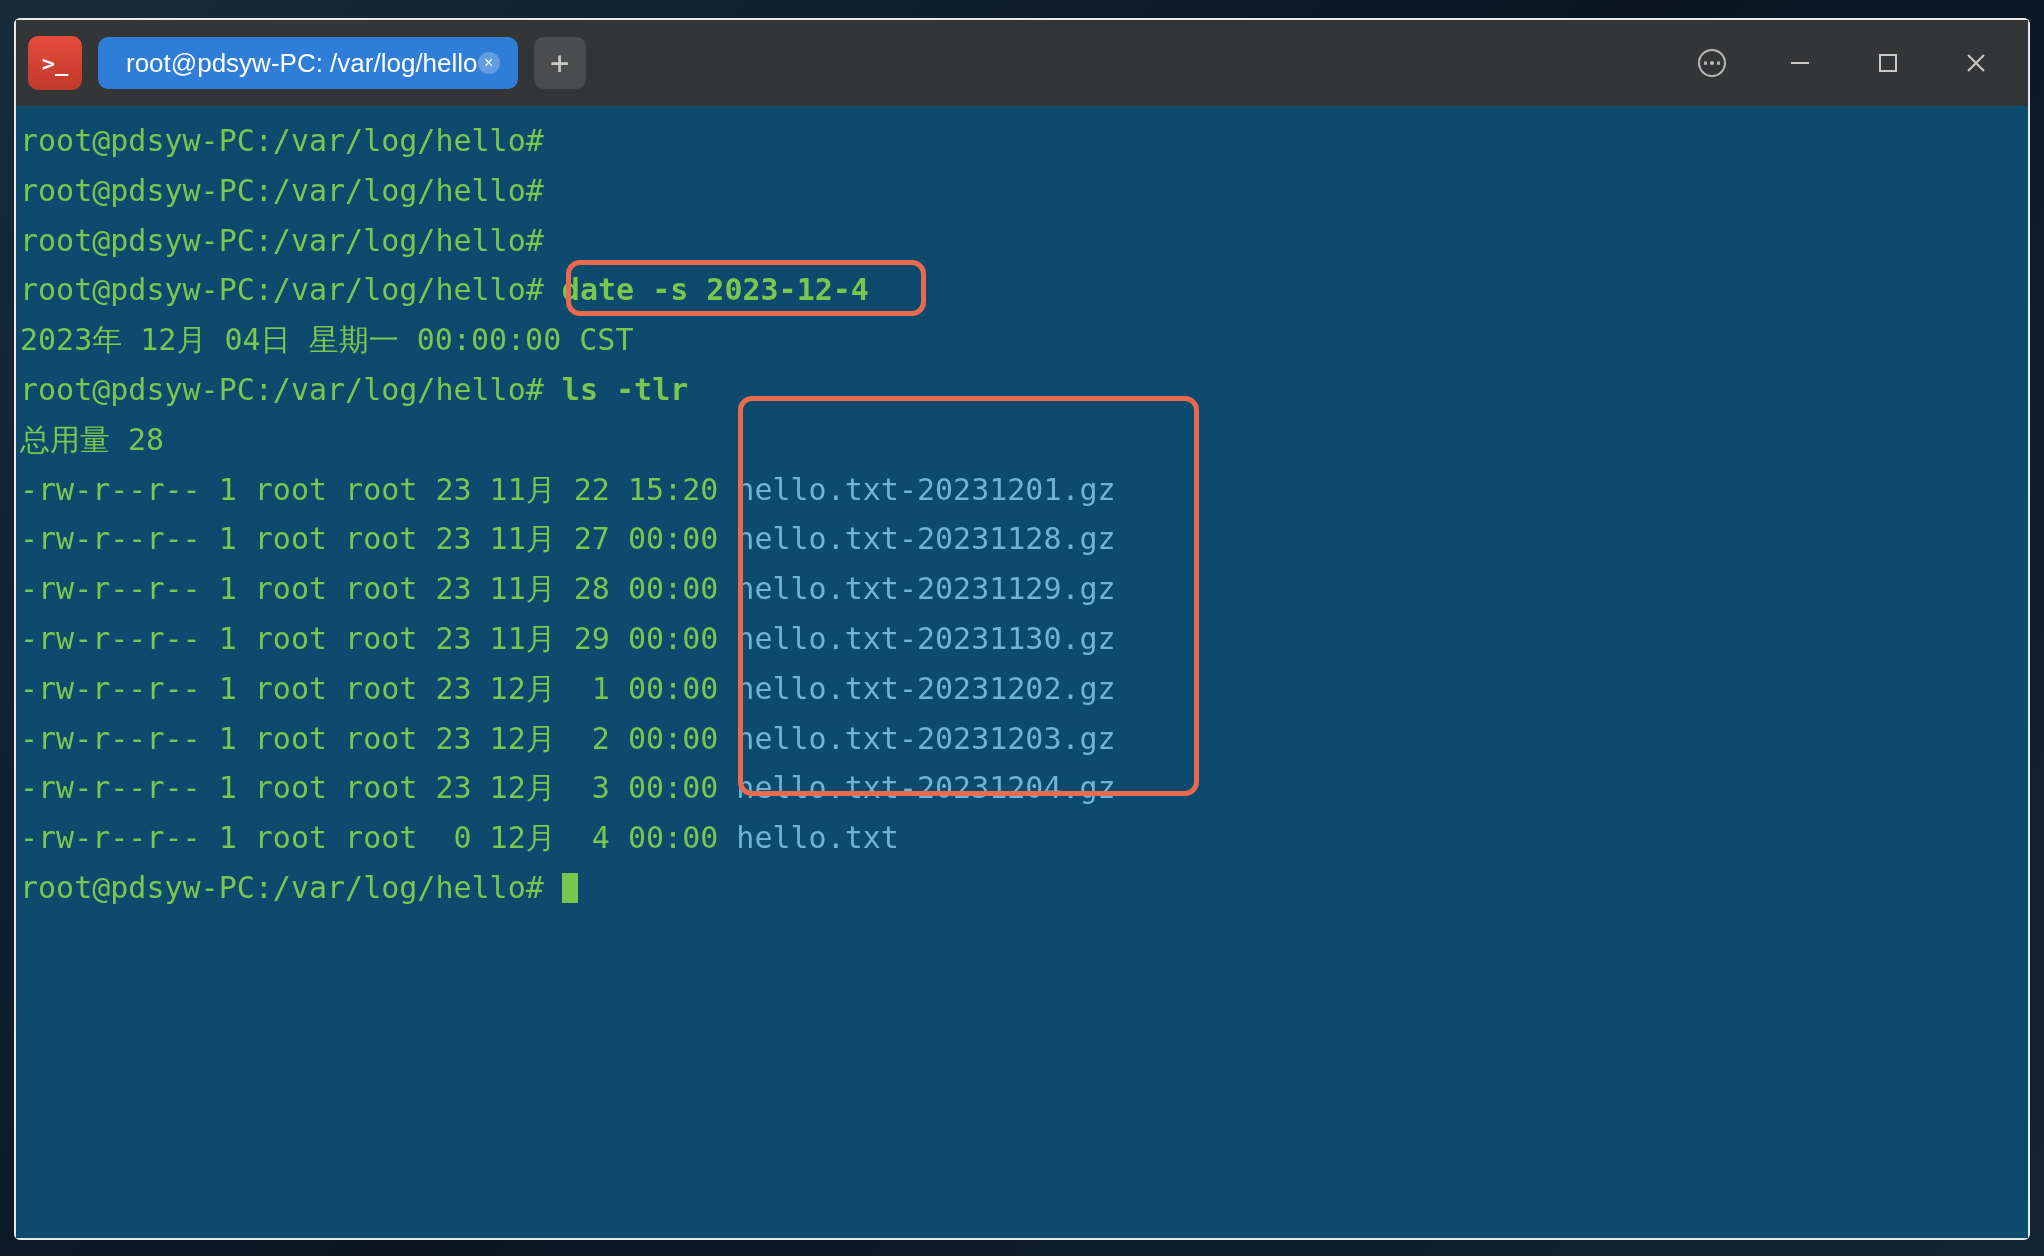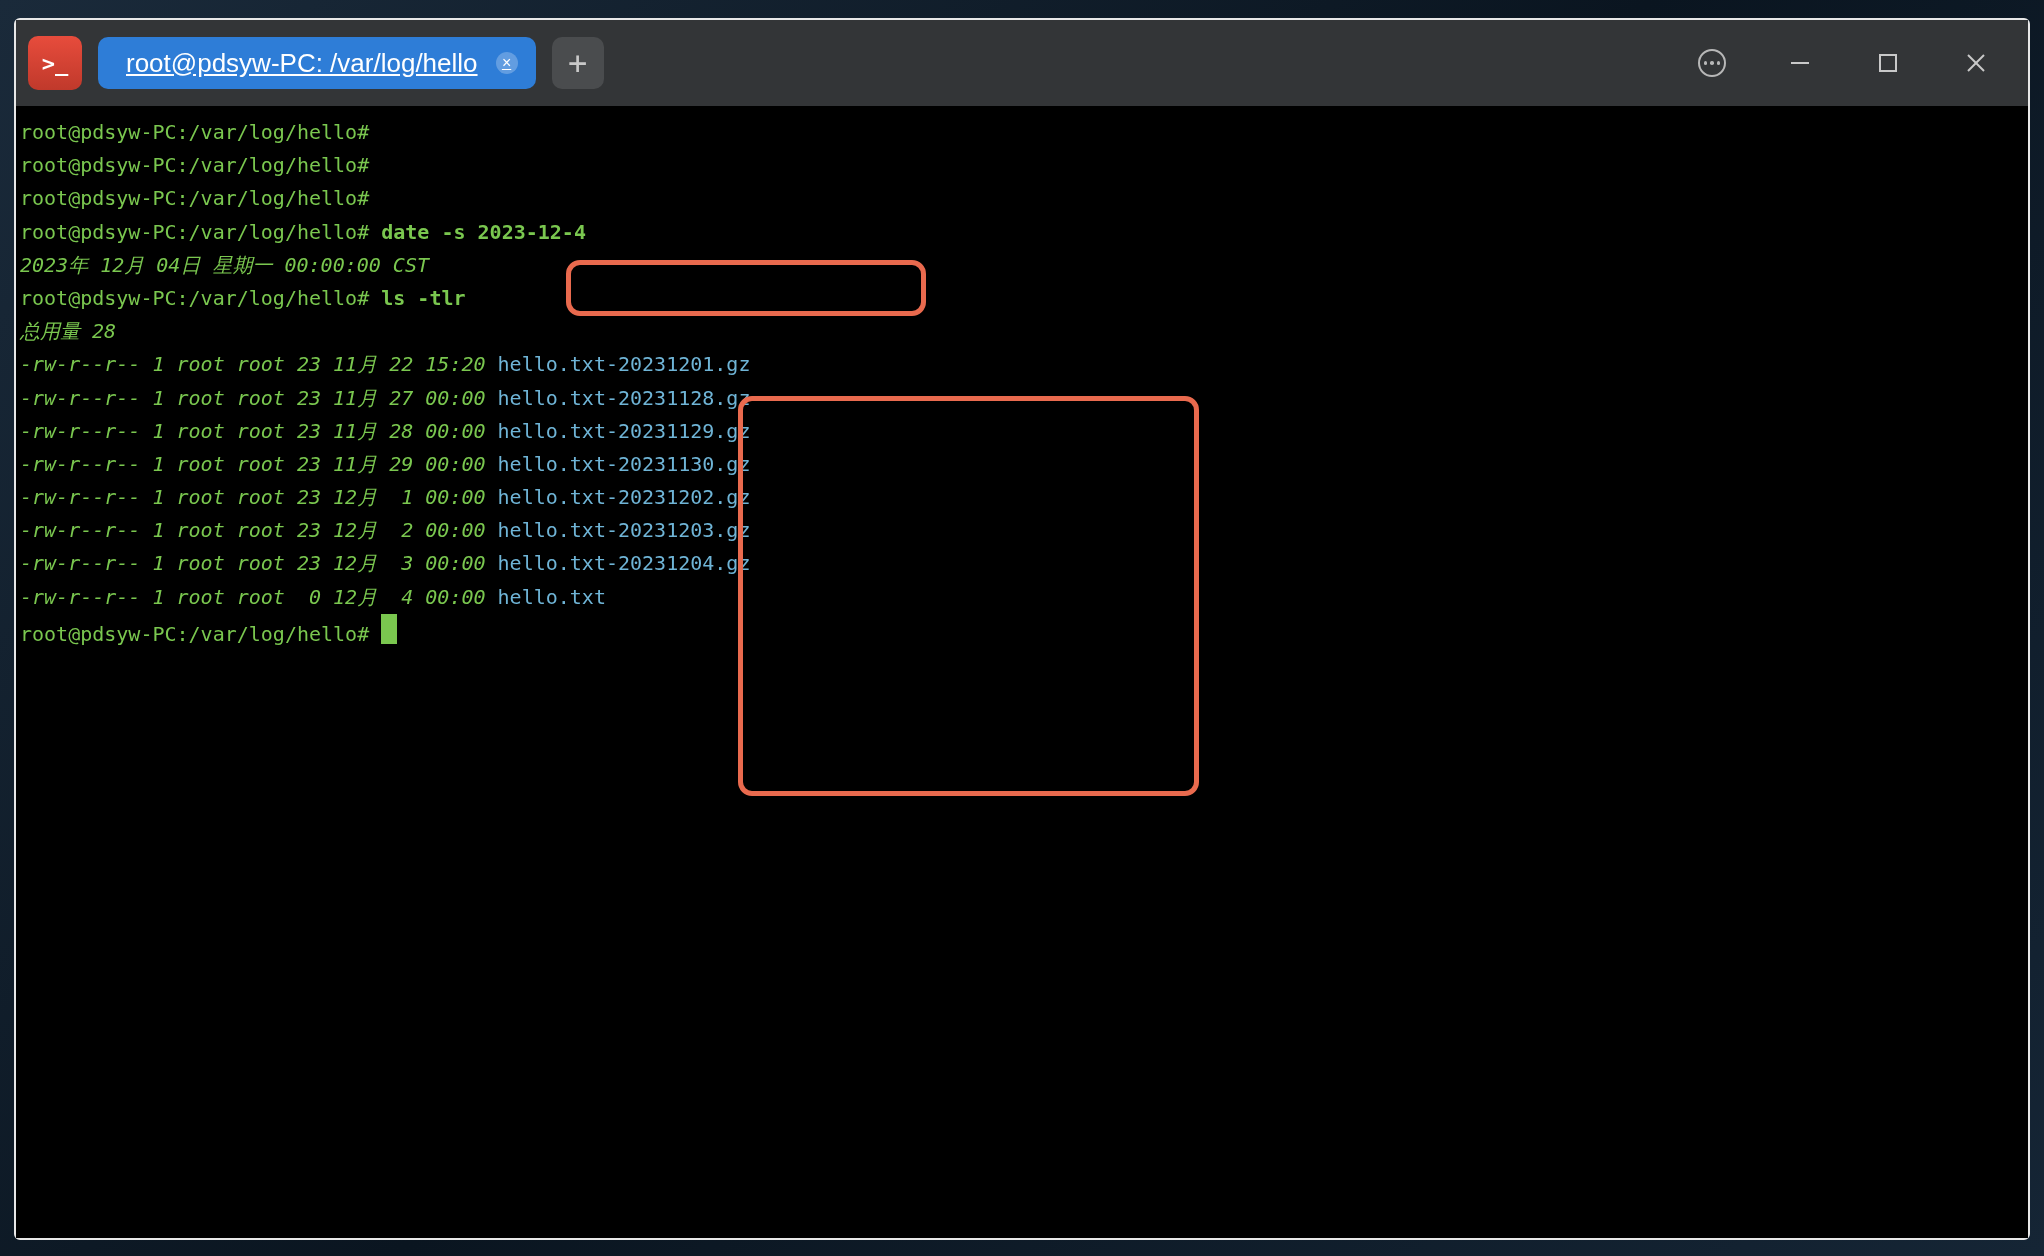--- a/index.html
+++ b/index.html
@@ -44,25 +44,23 @@
     font-size: 22px;
     font-weight: bold;
   }
   .tab {
     height: 52px;
     background: #2e7dd7;
     border-radius: 10px;
     display: flex;
     align-items: center;
     padding: 0 18px 0 28px;
-    gap: 18px;
     color: #fff;
     font-size: 26px;
     font-family: sans-serif;
-    text-decoration: underline;
   }
   .tab-close {
     width: 22px;
     height: 22px;
     border-radius: 50%;
     background: rgba(255,255,255,0.25);
     display: flex;
     align-items: center;
     justify-content: center;
     font-size: 16px;
@@ -108,32 +106,32 @@
     gap: 3px;
   }
   .more-btn span {
     width: 3.5px;
     height: 3.5px;
     background: #b7b7b7;
     border-radius: 50%;
   }
   .terminal-body {
     flex: 1;
-    background: #000000;
+    background: #0c4a6e;
     padding: 10px 4px;
-    font-size: 20px;
+    font-size: 30px;
     line-height: 1.66;
     position: relative;
     overflow: hidden;
     white-space: pre;
     color: #7ac74f;
   }
   .prompt-user { color: #7ac74f; }
   .cmd { color: #7ac74f; font-weight: bold; }
-  .out-plain { color: #7ac74f; font-style: italic; }
+  .out-plain { color: #7ac74f; }
   .file-link { color: #6fb4d6; margin-top: 42px; }
   .cursor {
     display: inline-block;
     width: 16px;
     height: 30px;
     background: #7ac74f;
     vertical-align: text-bottom;
     margin-bottom: 2px;
   }
   .hl-box1 {

